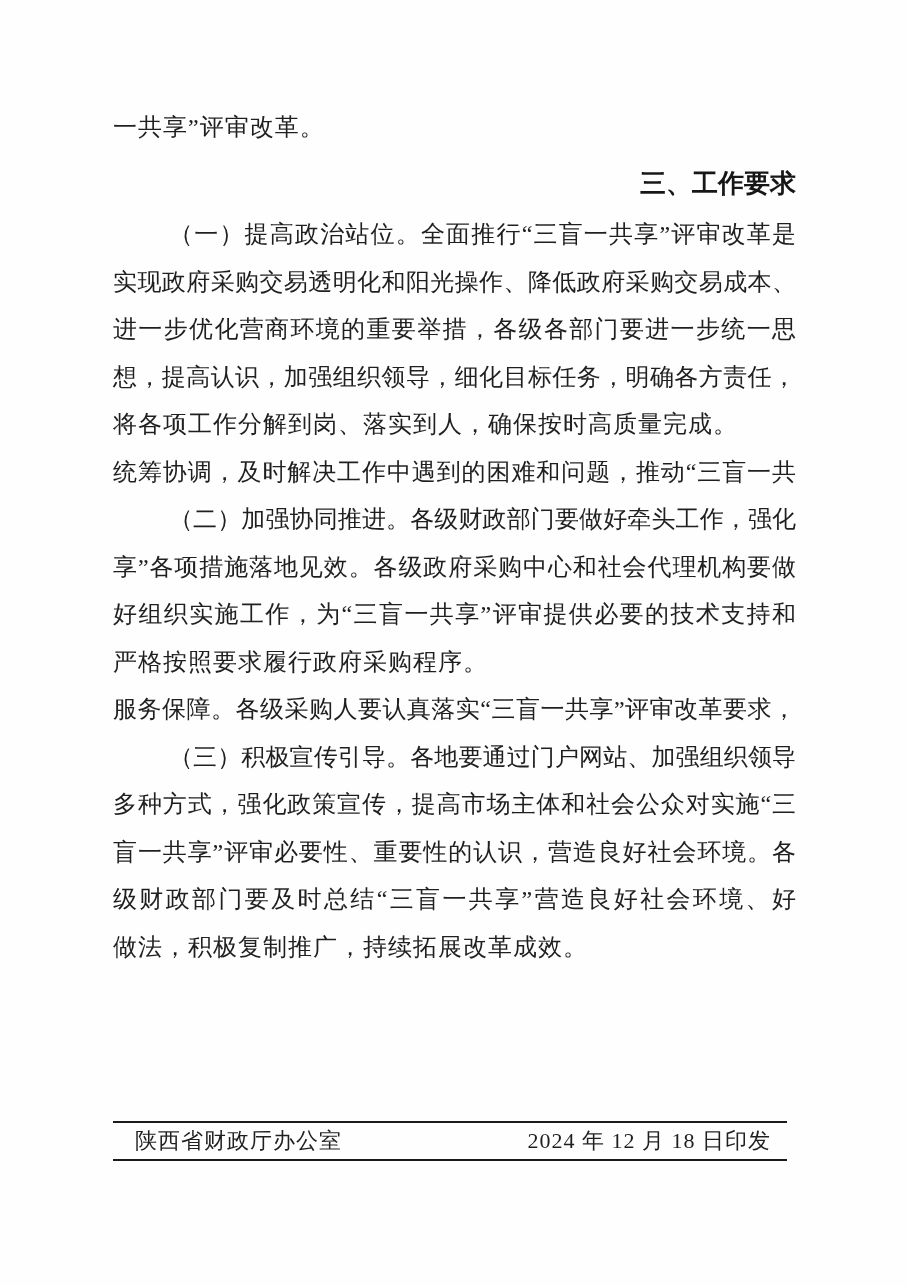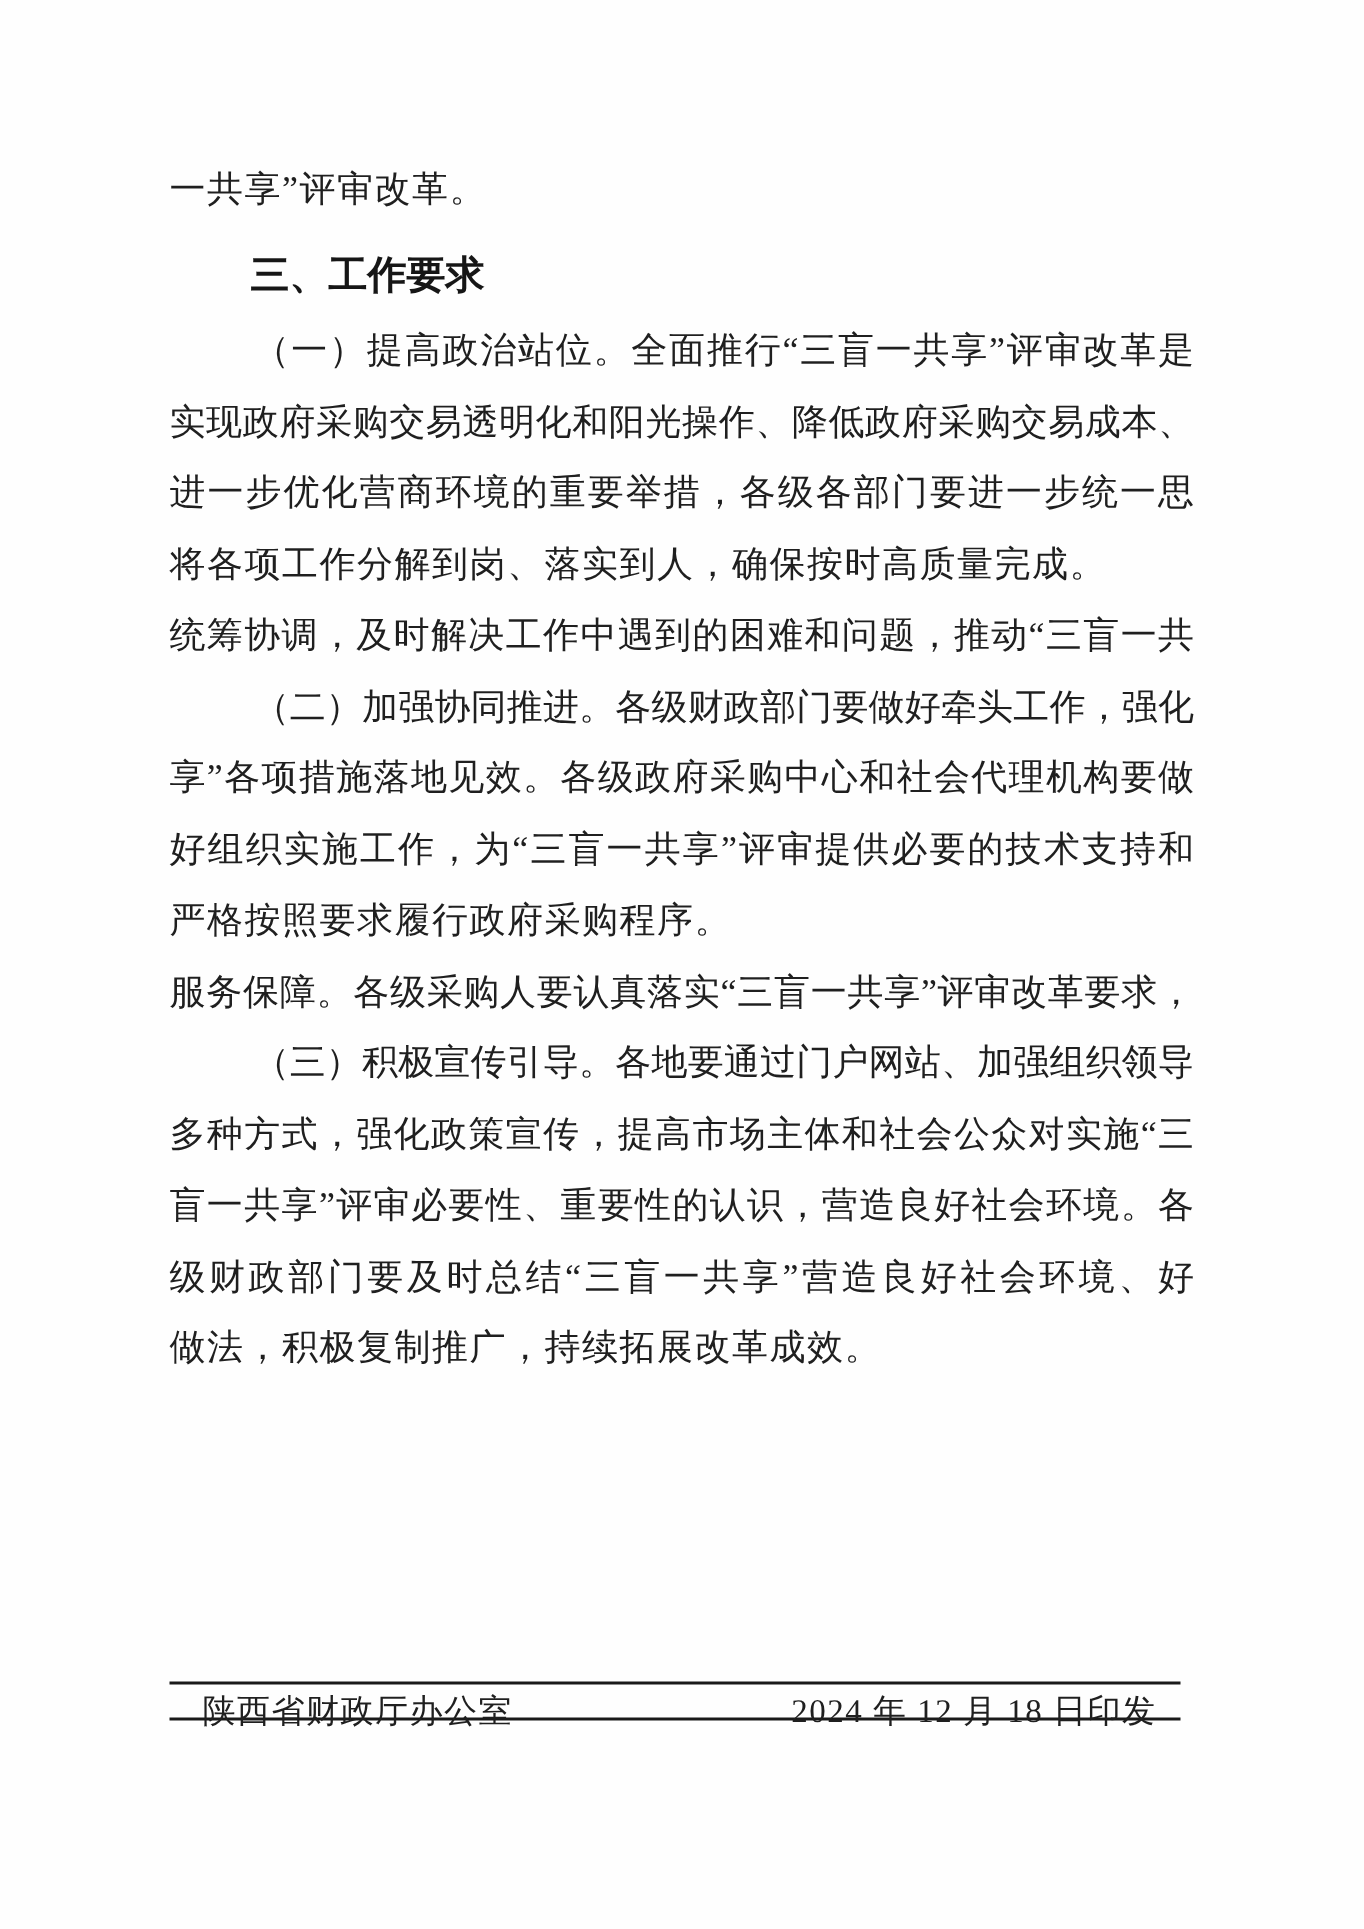--- a/index.html
+++ b/index.html
@@ -43,52 +43,54 @@
     text-indent: 56px;
   }
   .heading {
     font-family: "Liberation Sans", "DejaVu Sans", sans-serif;
     font-weight: 700;
     font-size: 26px;
     line-height: 47.5px;
     text-indent: 54px;
     margin: 8px 0 4px 0;
     color: #161616;
+    text-align: right;
   }
   .footer {
     position: absolute;
     left: 113px;
     top: 1121px;
     width: 674px;
-    height: 26px;
+    height: 40px;
     box-sizing: border-box;
     border-top: 2px solid #1a1a1a;
     border-bottom: 2px solid #1a1a1a;
     display: flex;
-    align-items: flex-start;
+    align-items: flex-end;
     justify-content: space-between;
     padding: 0 16px 0 22px;
   }
   .footer-text {
     font-size: 22px;
     line-height: 36px;
     color: #1f1f1f;
     letter-spacing: 1px;
   }
 </style>
 </head>
 <body>
 
 <div class="page">
   <div class="content">
     <div class="ln end">一共享”评审改革。</div>
     <div class="heading">三、工作要求</div>
     <div class="ln just ind">（一）提高政治站位。全面推行“三盲一共享”评审改革是</div>
     <div class="ln just">实现政府采购交易透明化和阳光操作、降低政府采购交易成本、</div>
     <div class="ln just">进一步优化营商环境的重要举措，各级各部门要进一步统一思</div>
+    <div class="ln just">想，提高认识，加强组织领导，细化目标任务，明确各方责任，</div>
     <div class="ln end">将各项工作分解到岗、落实到人，确保按时高质量完成。</div>
     <div class="ln just">统筹协调，及时解决工作中遇到的困难和问题，推动“三盲一共</div>
     <div class="ln just ind">（二）加强协同推进。各级财政部门要做好牵头工作，强化</div>
     <div class="ln just">享”各项措施落地见效。各级政府采购中心和社会代理机构要做</div>
     <div class="ln just">好组织实施工作，为“三盲一共享”评审提供必要的技术支持和</div>
     <div class="ln end">严格按照要求履行政府采购程序。</div>
     <div class="ln just">服务保障。各级采购人要认真落实“三盲一共享”评审改革要求，</div>
     <div class="ln just ind">（三）积极宣传引导。各地要通过门户网站、加强组织领导</div>
     <div class="ln just">多种方式，强化政策宣传，提高市场主体和社会公众对实施“三</div>
     <div class="ln just">盲一共享”评审必要性、重要性的认识，营造良好社会环境。各</div>

